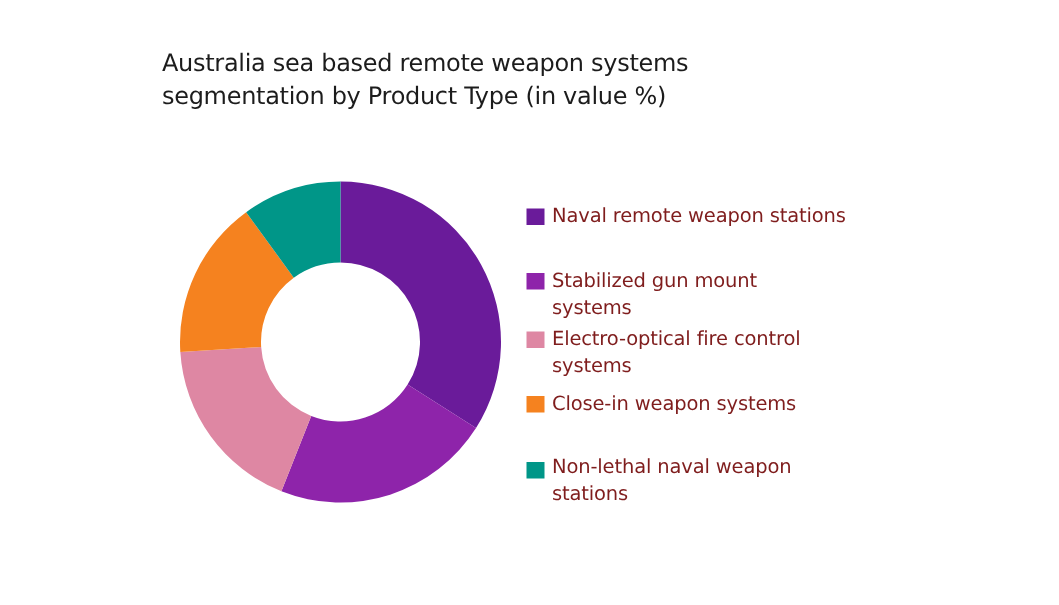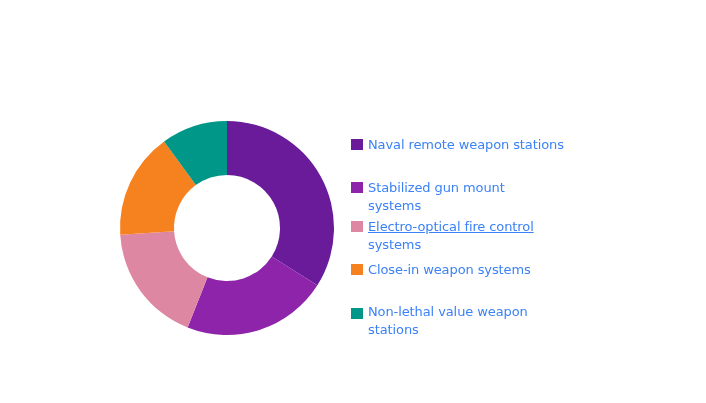--- a/index.html
+++ b/index.html
@@ -39,29 +39,31 @@
       position: absolute;
       left: 0;
       width: 12px;
       height: 11px;
     }
     .legend-label {
       position: absolute;
       left: 17px;
       font-size: 13px;
       line-height: 19px;
-      color: #3b82f6;
+      color: #7f1d1d;
       white-space: nowrap;
       letter-spacing: -0.1px;
     }
   </style>
 </head>
 <body>
 
 <div class="title">
+  <div>Australia sea based remote weapon systems</div>
+  <div>segmentation by Product Type (in value %)</div>
 </div>
 
 <svg class="donut" width="706" height="403" viewBox="0 0 706 403">
   <g id="slices">
       <path d="M227,121 A107,107 0 0 1 317.3430880287156,285.3334670627527 L271.7493800516068,256.39882013388683 A53,53 0 0 0 227,175 Z" fill="#6a1b9a"></path>
       <path d="M317.3430880287156,285.3334670627527 A107,107 0 0 1 187.61067286273942,327.48608399004286 L207.48939870771204,277.2781537520773 A53,53 0 0 0 271.7493800516068,256.39882013388683 Z" fill="#8e24aa"></path>
       <path d="M187.61067286273942,327.48608399004286 A107,107 0 0 1 120.21114005817495,234.71858558963652 L174.1045833933016,231.3278975350536 A53,53 0 0 0 207.48939870771204,277.2781537520773 Z" fill="#de87a3"></path>
       <path d="M120.21114005817495,234.71858558963652 A107,107 0 0 1 164.10697800470535,141.43518160188063 L195.8473816284989,185.1220992981278 A53,53 0 0 0 174.1045833933016,231.3278975350536 Z" fill="#f5821f"></path>
       <path d="M164.10697800470535,141.43518160188063 A107,107 0 0 1 226.99999999999997,121 L227,175 A53,53 0 0 0 195.8473816284989,185.1220992981278 Z" fill="#009688"></path>
     </g>
@@ -74,27 +76,27 @@
   </div>
 
   <div class="legend-item" style="top:181px;">
     <span class="legend-swatch" style="top: 1px; background: rgb(142, 36, 170);"></span>
     <span class="legend-label" style="top:-3px;">Stabilized gun mount</span>
     <span class="legend-label" style="top:15px;">systems</span>
   </div>
 
   <div class="legend-item" style="top:220px;">
     <span class="legend-swatch" style="top: 1px; background: rgb(222, 135, 163);"></span>
-    <span class="legend-label" style="top:-3px;text-decoration:underline;">Electro-optical fire control</span>
+    <span class="legend-label" style="top:-3px;">Electro-optical fire control</span>
     <span class="legend-label" style="top:15px;">systems</span>
   </div>
 
   <div class="legend-item" style="top:263px;">
     <span class="legend-swatch" style="top: 1px; background: rgb(245, 130, 31);"></span>
     <span class="legend-label" style="top:-3px;text-align:center;">Close-in weapon systems</span>
   </div>
 
   <div class="legend-item" style="top:305px;">
     <span class="legend-swatch" style="top: 3px; background: rgb(0, 150, 136);"></span>
-    <span class="legend-label" style="top:-3px;">Non-lethal value weapon</span>
+    <span class="legend-label" style="top:-3px;">Non-lethal naval weapon</span>
     <span class="legend-label" style="top:15px;text-align:right;">stations</span>
   </div>
 </div>
 
 </body></html>

